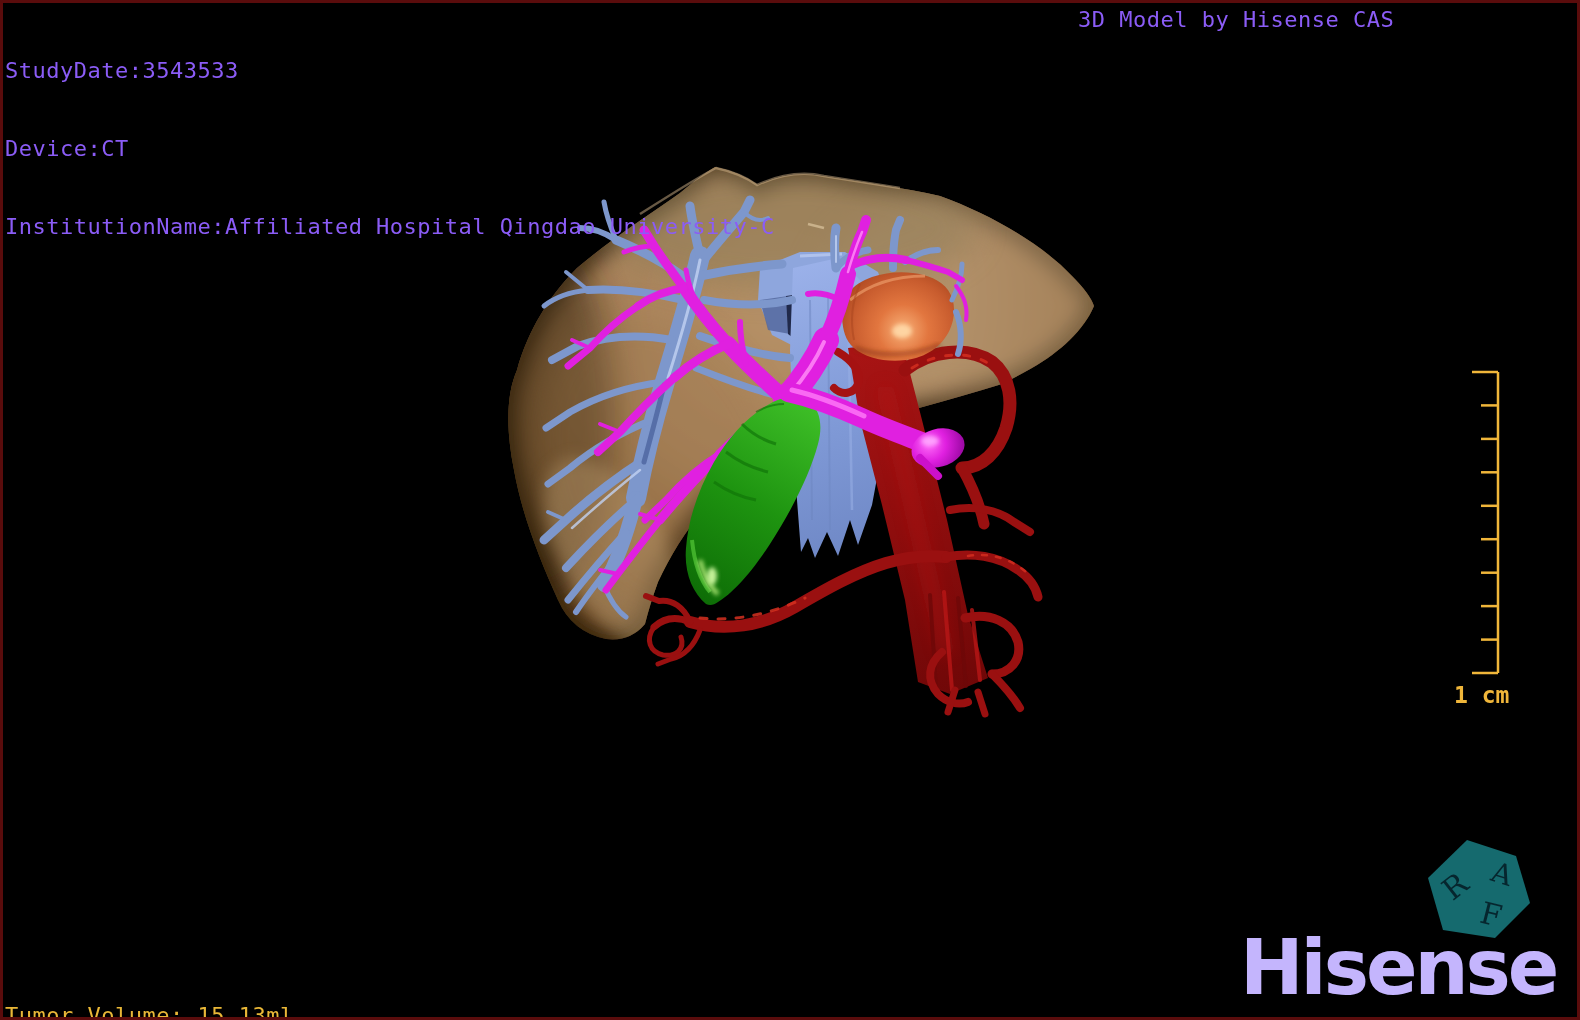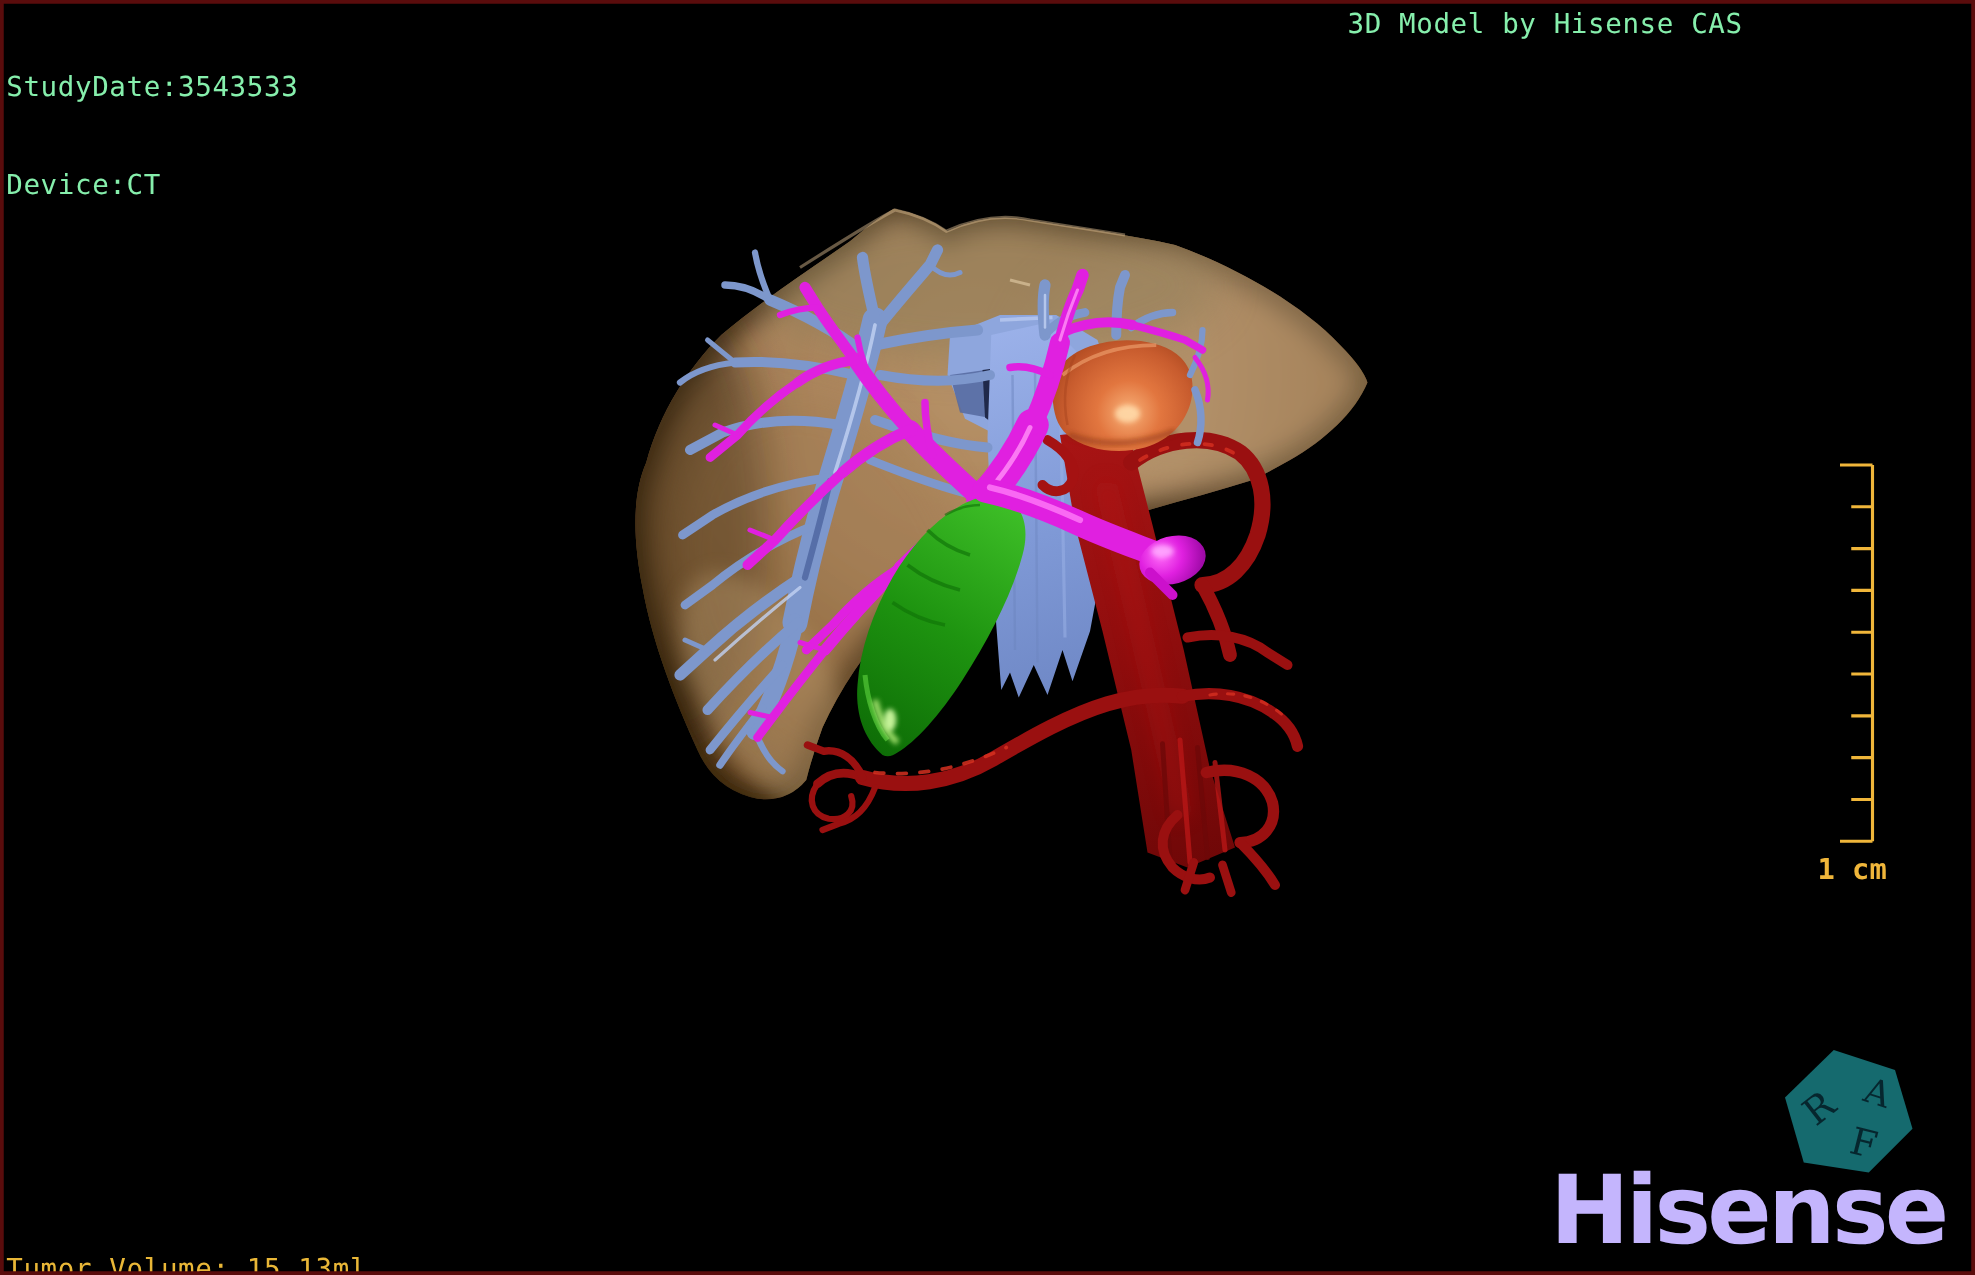--- a/index.html
+++ b/index.html
@@ -1,19 +1,19 @@
 <!DOCTYPE html>
 <html><head>
 <meta charset="utf-8">
 <style>
   html,body{margin:0;padding:0;background:#000;}
   #app{position:relative;width:1580px;height:1020px;background:#000;overflow:hidden;
        font-family:"DejaVu Sans Mono","Liberation Mono",monospace;}
   #frame-border{position:absolute;inset:0;border:3px solid #5a0c0c;pointer-events:none;z-index:50;}
-  .ovl{position:absolute;color:#86efac;font-size:22px;line-height:26px;letter-spacing:0.5px;
+  .ovl{position:absolute;color:#8b5cf6;font-size:22px;line-height:26px;letter-spacing:0.5px;
        white-space:pre;z-index:20;}
   #patient-info{left:5px;top:6px;}
   #watermark{left:1078px;top:7px;}
   #volume-info{left:5px;top:951px;color:#e9b737;}
   #logo{position:absolute;left:1240px;top:930px;z-index:20;color:#c4b5fd;
         font-family:"DejaVu Sans","Liberation Sans",sans-serif;font-weight:bold;
         font-size:76px;letter-spacing:-3px;line-height:76px;}
   svg text{font-family:"DejaVu Serif","Liberation Serif",serif;}
   #ruler-label{font-family:"DejaVu Sans Mono","Liberation Mono",monospace;font-weight:bold;}
 </style>
@@ -257,20 +257,21 @@
   <svg width="120" height="120" viewBox="1420 830 120 120" style="position:absolute;left:1420px;top:830px;z-index:20">
     <polygon points="1467,840 1516,856 1530,903 1495,938 1443,930 1428,878" fill="#156a6e"></polygon>
     <text x="1443" y="898" font-size="30" fill="#06262e" transform="rotate(-38 1453 886)">R</text>
     <text x="1492" y="884" font-size="28" fill="#06262e" transform="rotate(18 1503 874)">A</text>
     <text x="1481" y="925" font-size="30" fill="#06262e" transform="rotate(14 1492 913)">F</text>
   </svg>
 
   <div id="patient-info" class="ovl">
     <div>StudyDate:3543533</div>
     <div>Device:CT</div>
+    <div>InstitutionName:Affiliated Hospital Qingdao University-C</div>
   </div>
 
   <div id="watermark" class="ovl">3D Model by Hisense CAS</div>
 
   <div id="volume-info" class="ovl">
     <div>Tumor Volume: 15.13ml</div>
     
   </div>
 
   <div id="logo">Hisense</div>

